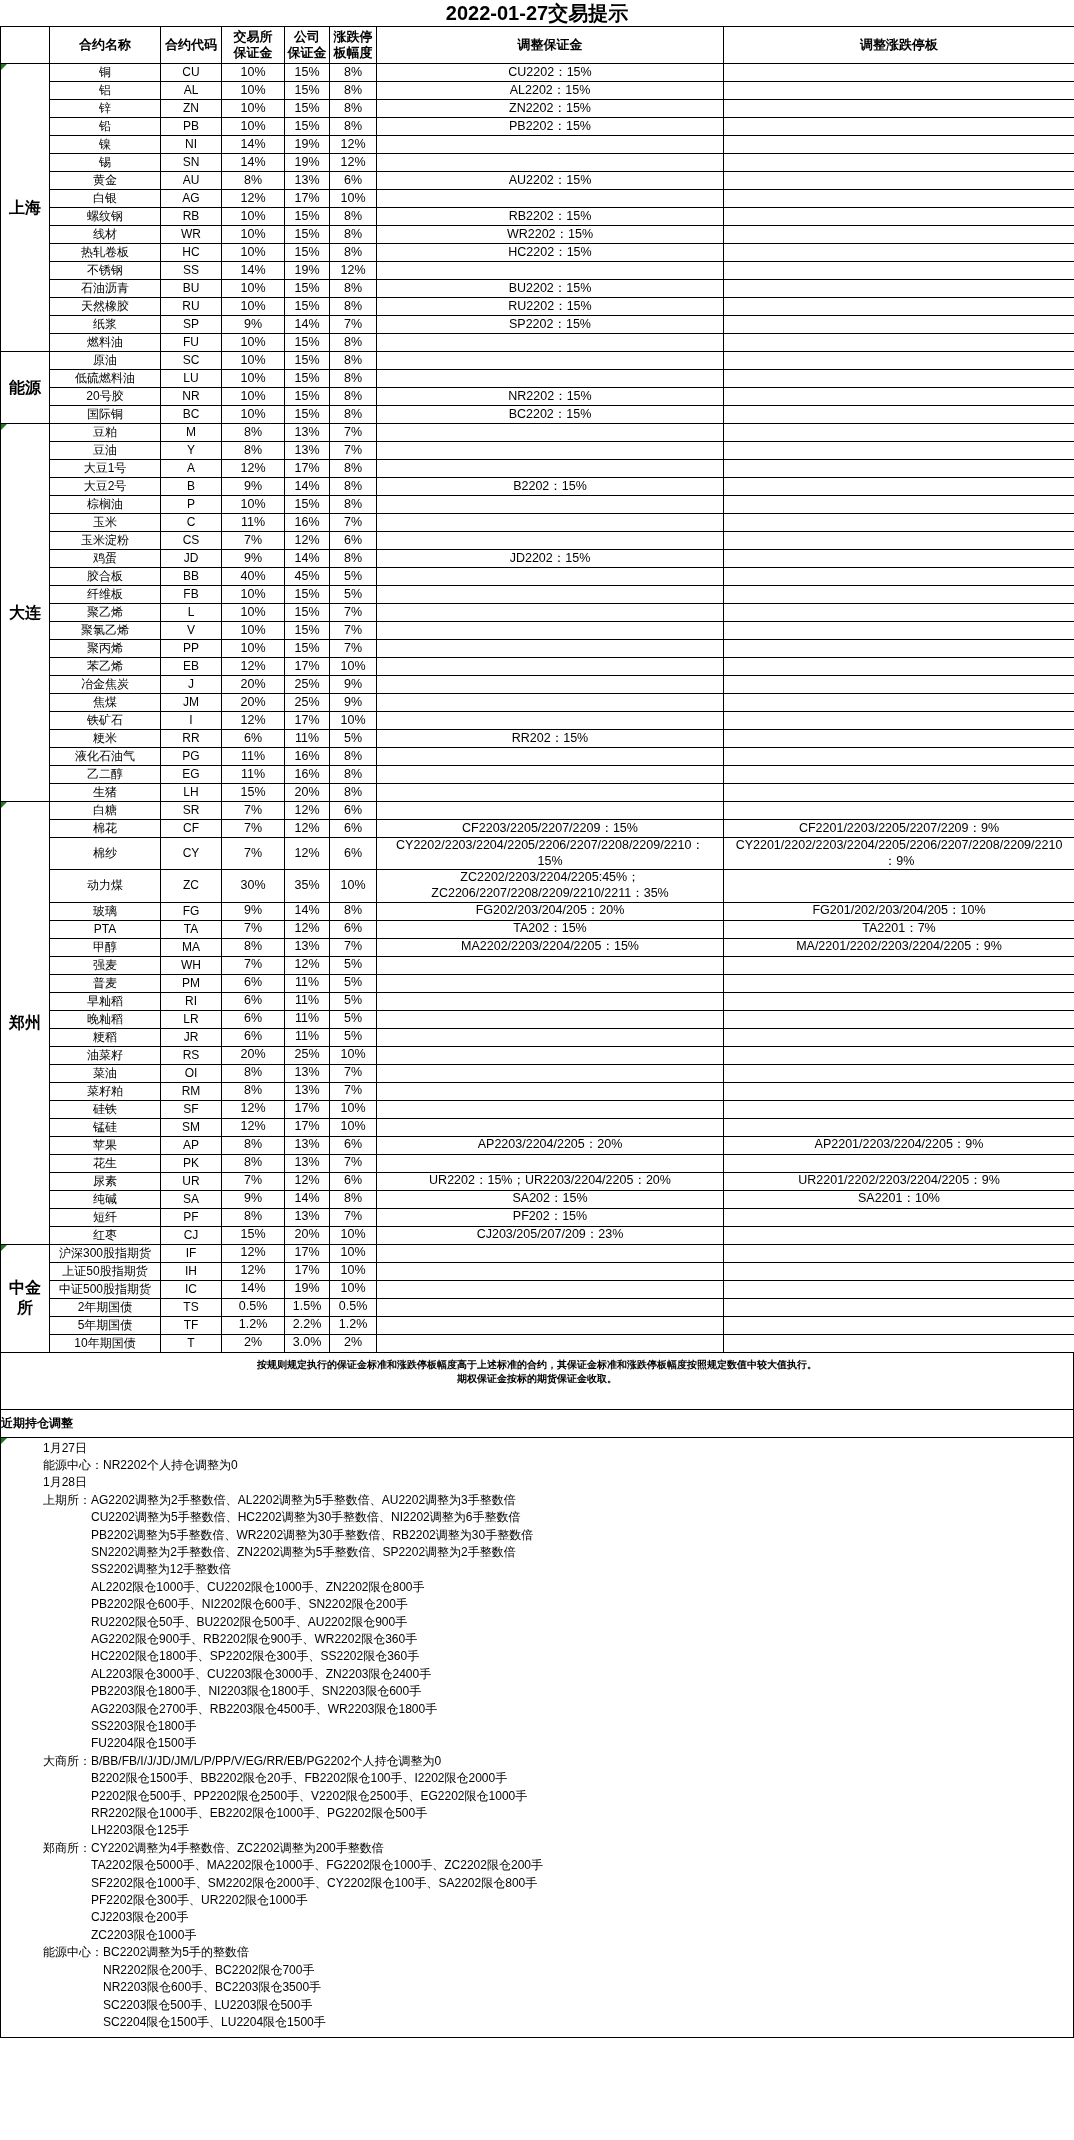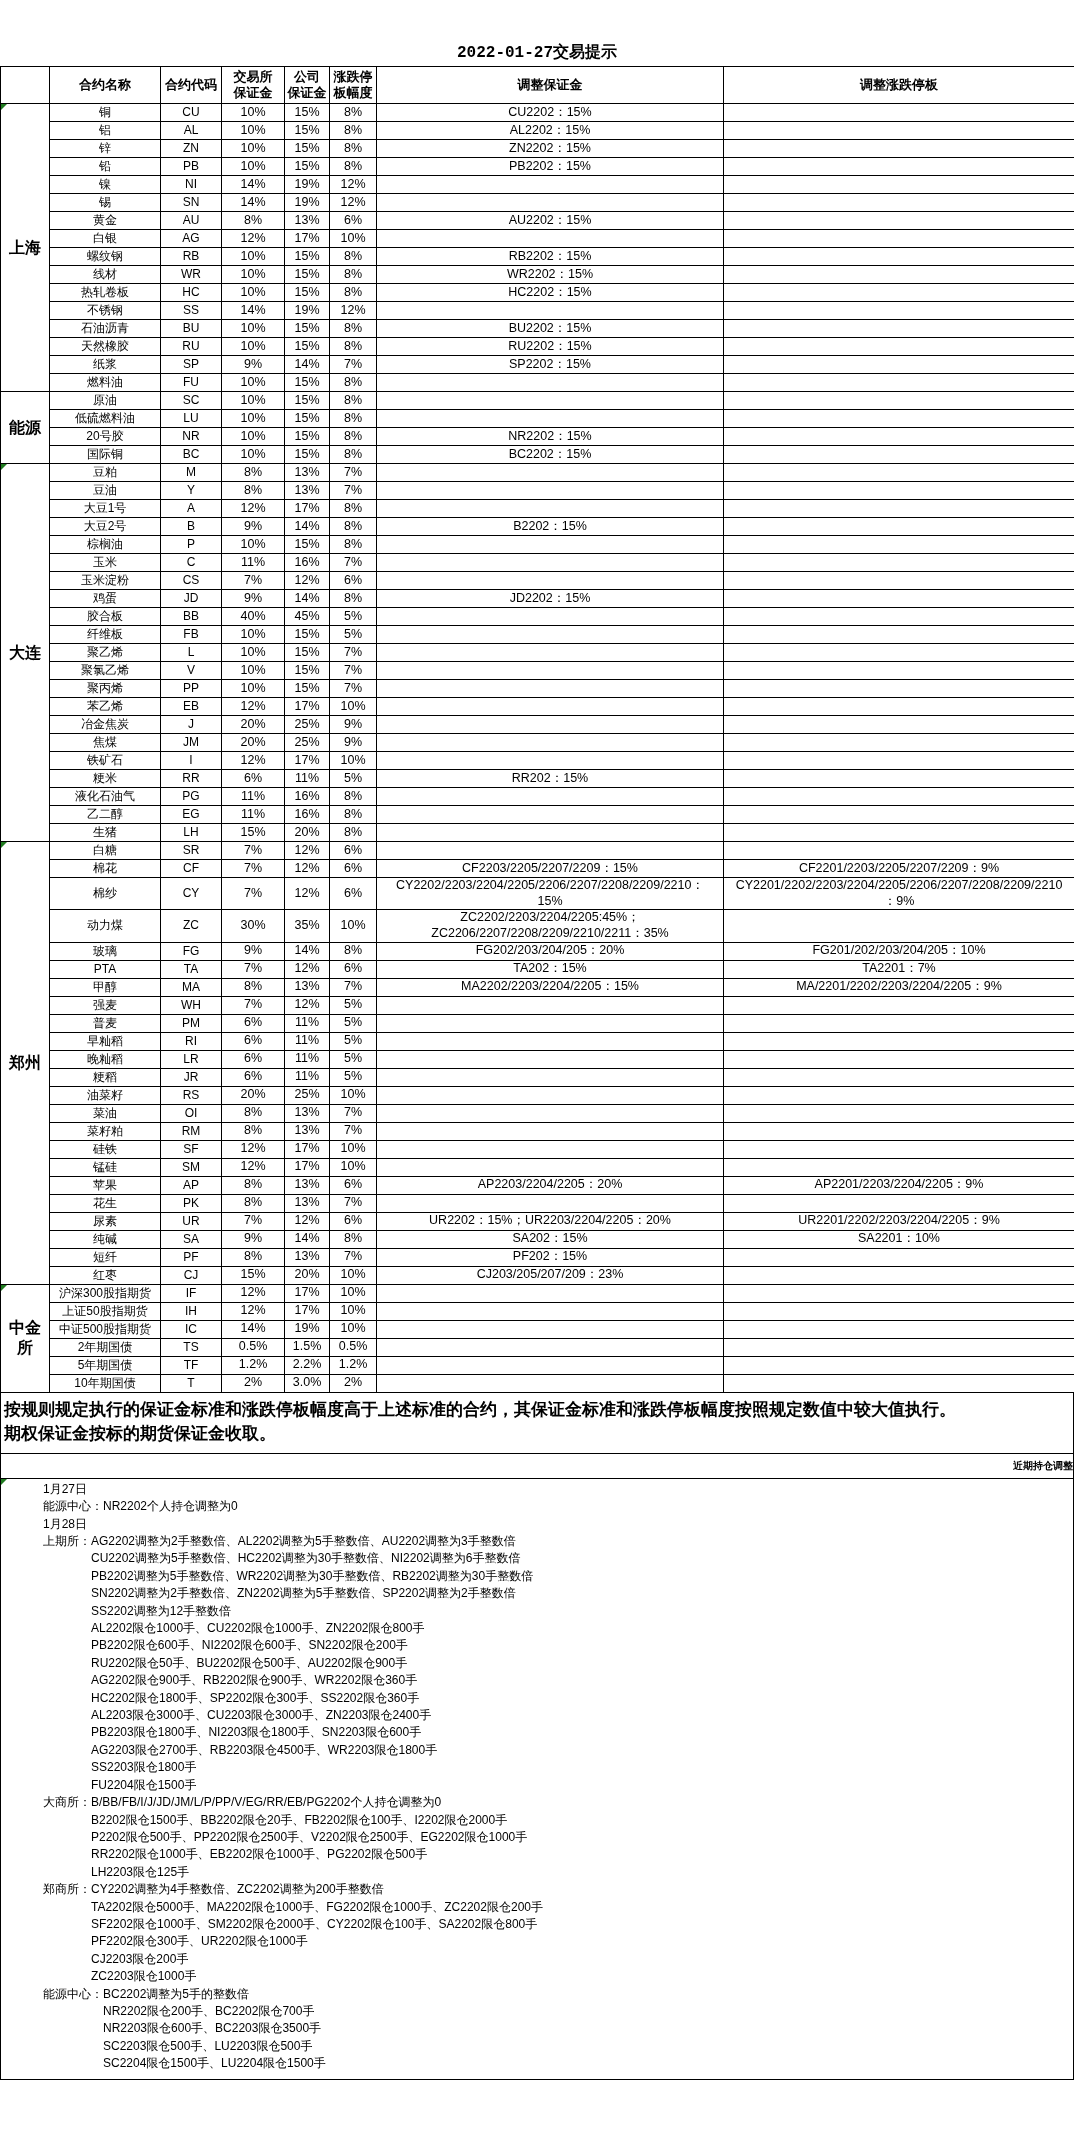--- a/index.html
+++ b/index.html
@@ -1,34 +1,34 @@
 <!DOCTYPE html>
 <html><head>
 <meta charset="utf-8">
 <style>
   html,body{margin:0;padding:0;background:#fff;color:#000;
     font-family:"Liberation Sans","DejaVu Sans",sans-serif;}
   .sheet{width:1074px;background:#fff;}
-  .title{height:26px;line-height:26px;text-align:center;font-weight:bold;font-size:16px;
-    font-family:Liberation Mono, monospace;margin-top:40px;}
+  .title{height:26px;line-height:26px;text-align:center;font-weight:bold;font-size:20px;
+    font-family:Liberation Sans, sans-serif;}
   table{border-collapse:collapse;table-layout:fixed;width:1074px;}
   td,th{border:1px solid #000;padding:0 2px;font-size:12px;text-align:center;
     vertical-align:middle;line-height:1.25;white-space:pre-line;overflow:hidden;}
   thead th{font-weight:bold;height:36px;font-size:13px;}
   tbody tr{height:18px;}
   .gcell{font-weight:bold;font-size:16px;position:relative;}
   .c0{position:relative;}
   .c2,.c3,.c4{font-size:12.5px;}
   .c5,.c6{font-size:12.5px;}
   .tri{position:absolute;top:0;left:0;width:0;height:0;
     border-top:6px solid #1f7a1f;border-right:6px solid transparent;}
-  .notes{border:1px solid #000;border-top:none;padding:5px 3px 6px 3px;
-    font-weight:bold;font-size:17px;line-height:1.45;}
+  .notes{border:1px solid #000;border-top:none;padding:5px 3px 22px 3px;
+    font-weight:bold;font-size:10px;line-height:1.45;text-align:center;}
   .section-header{border:1px solid #000;border-top:none;padding:5px 0;
-    text-align:right;font-weight:bold;font-size:10px;}
+    text-align:left;font-weight:bold;font-size:12px;}
   .adjustments{border:1px solid #000;border-top:none;padding:2px 3px 6px 3px;
     font-size:12px;line-height:17.4px;position:relative;}
   .adjustments div{white-space:pre-wrap;margin-left:39px;}
 </style>
 </head>
 <body>
 
 <div class="sheet">
   <div class="title">2022-01-27交易提示</div>
 

